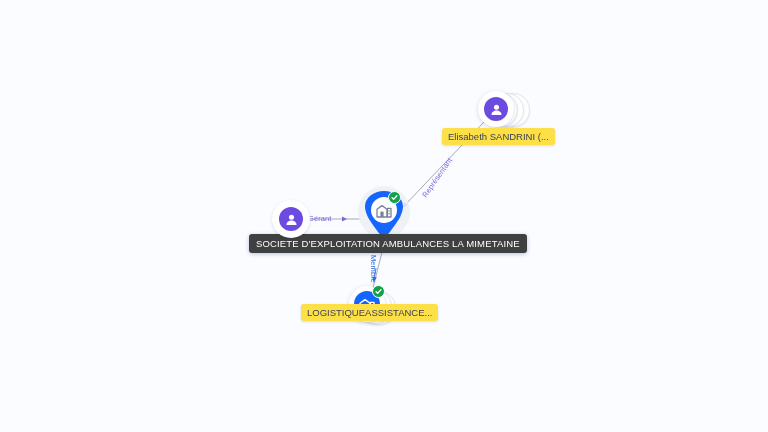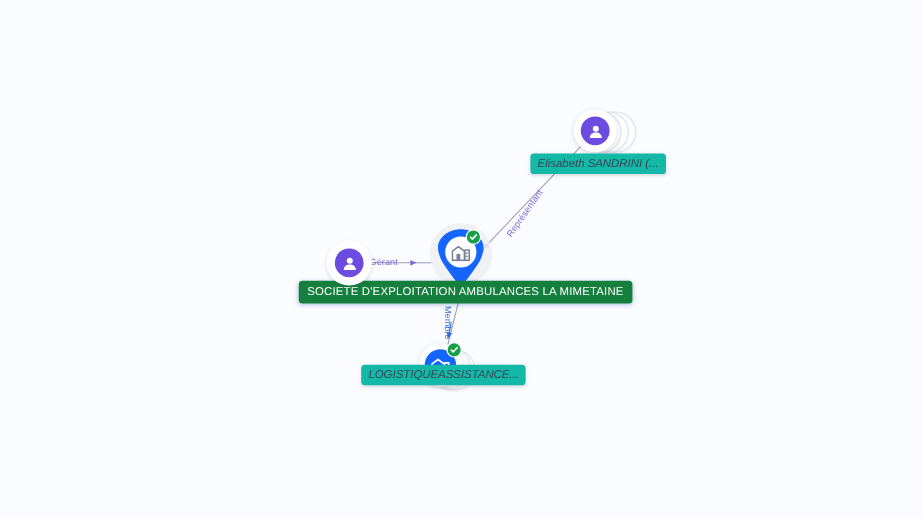--- a/index.html
+++ b/index.html
@@ -176,29 +176,28 @@
   }
 
   
   .node-label {
     position: absolute;
     font-size: 9.5px;
     white-space: nowrap;
     box-sizing: border-box;
   }
   .node-label.plain {
-    background: #14b8a6;
+    background: #fde047;
     color: #3a4258;
     border-radius: 3px;
     padding: 3px 6px;
     box-shadow: 0 1px 3px rgba(40,50,80,0.16);
-    font-style: italic;
   }
   .node-label.highlighted {
-    background: #15803d;
+    background: #404040;
     color: #ffffff;
     border-radius: 3px;
     padding: 4px 7px;
     letter-spacing: 0.15px;
     box-shadow: 0 1px 4px rgba(20,60,160,0.30);
   }
 
   #label-company-main {
     left: 249px;
     top: 234px;

